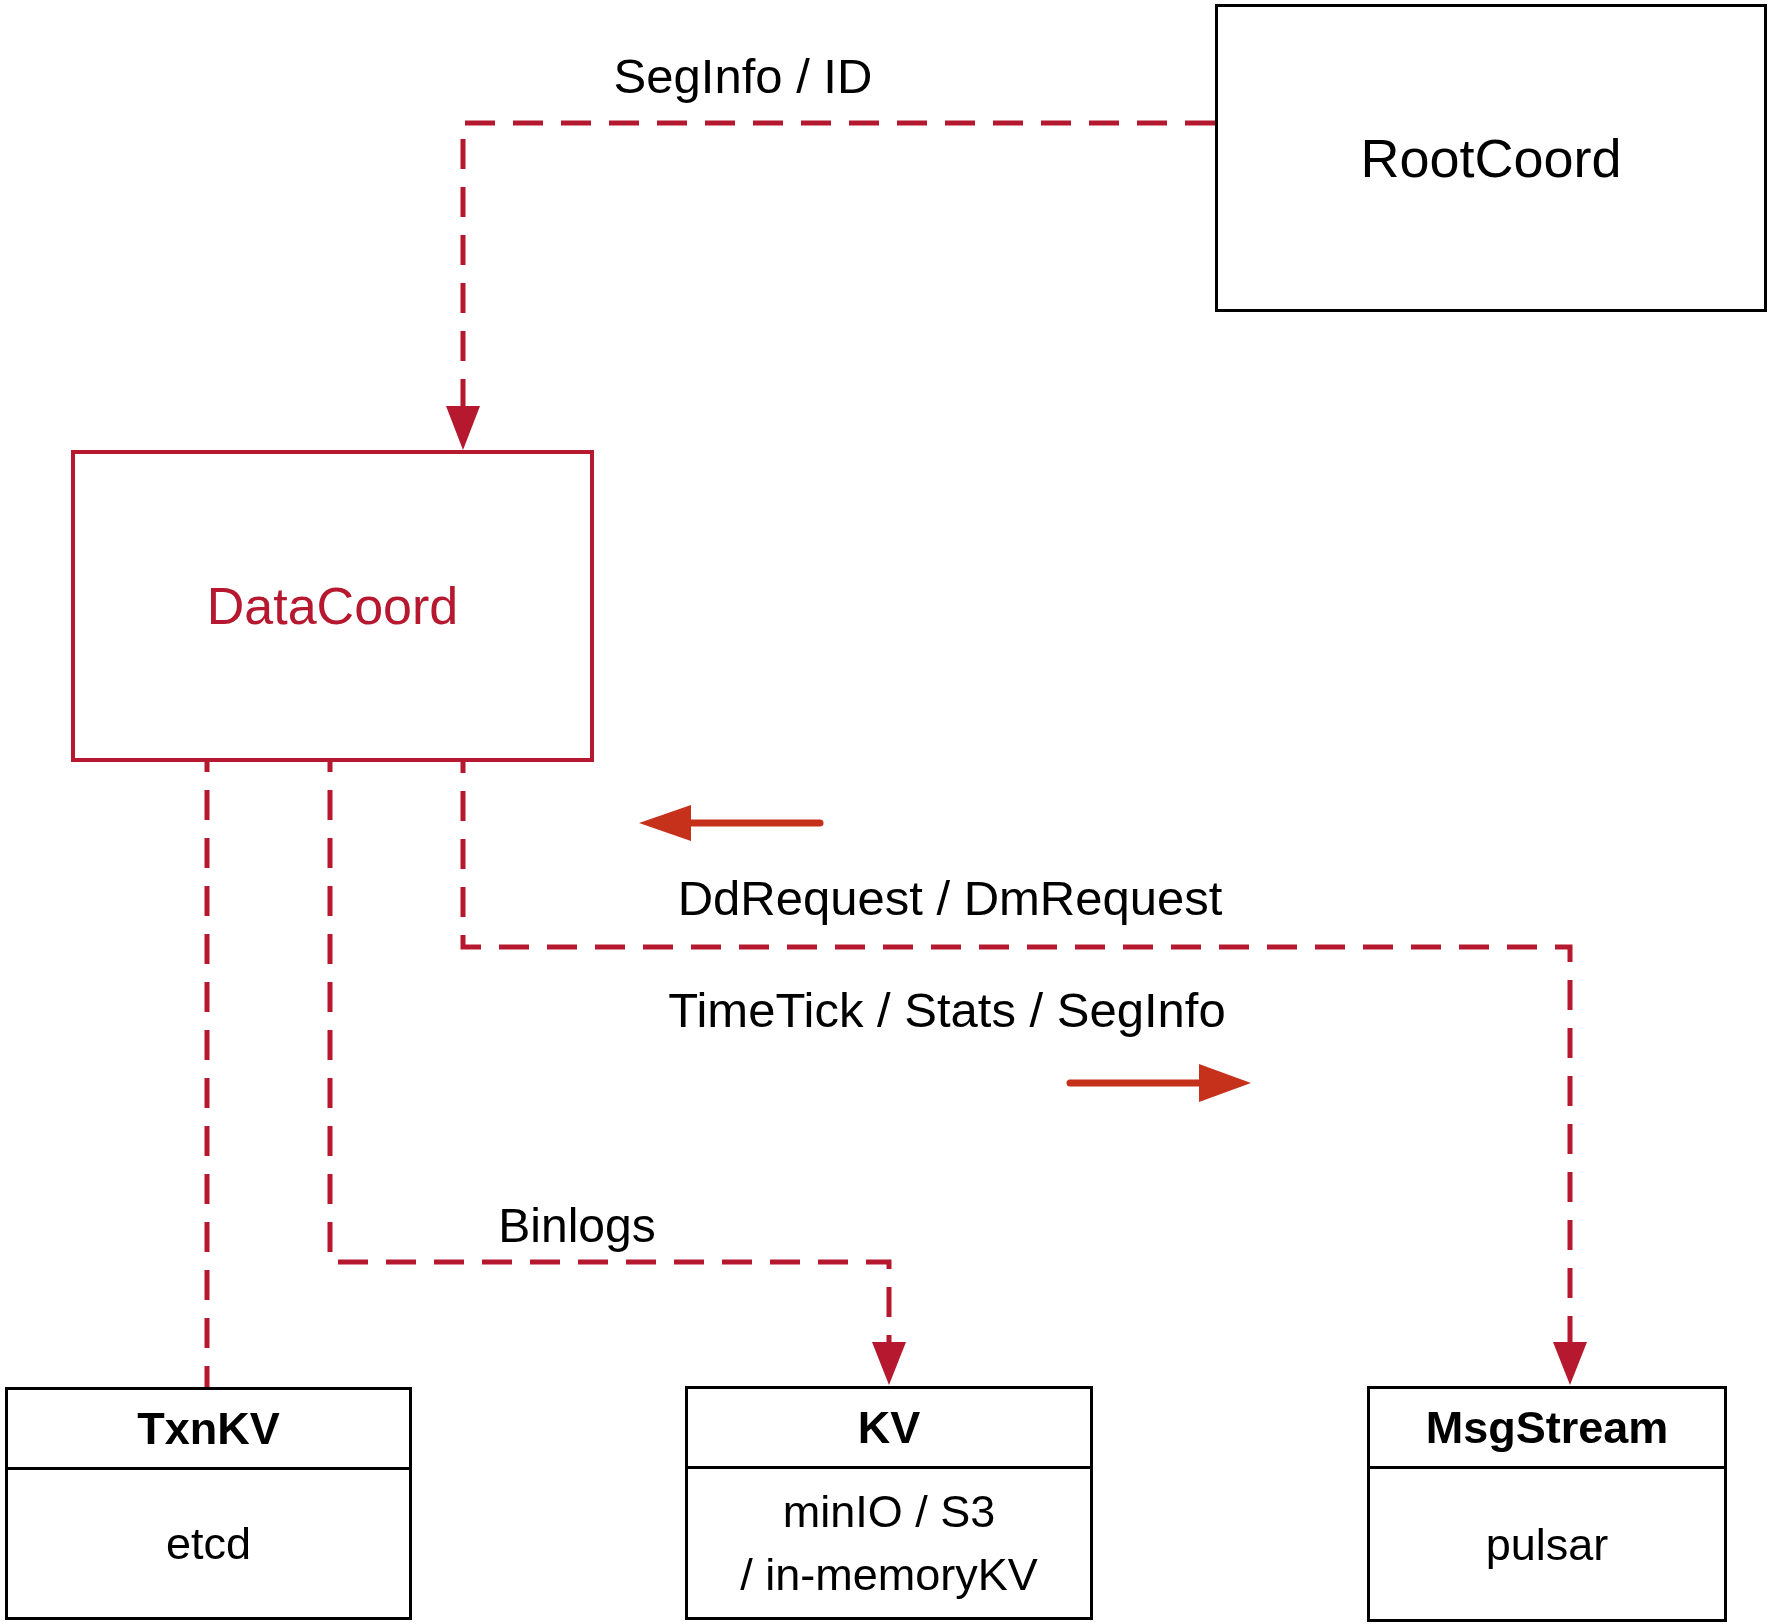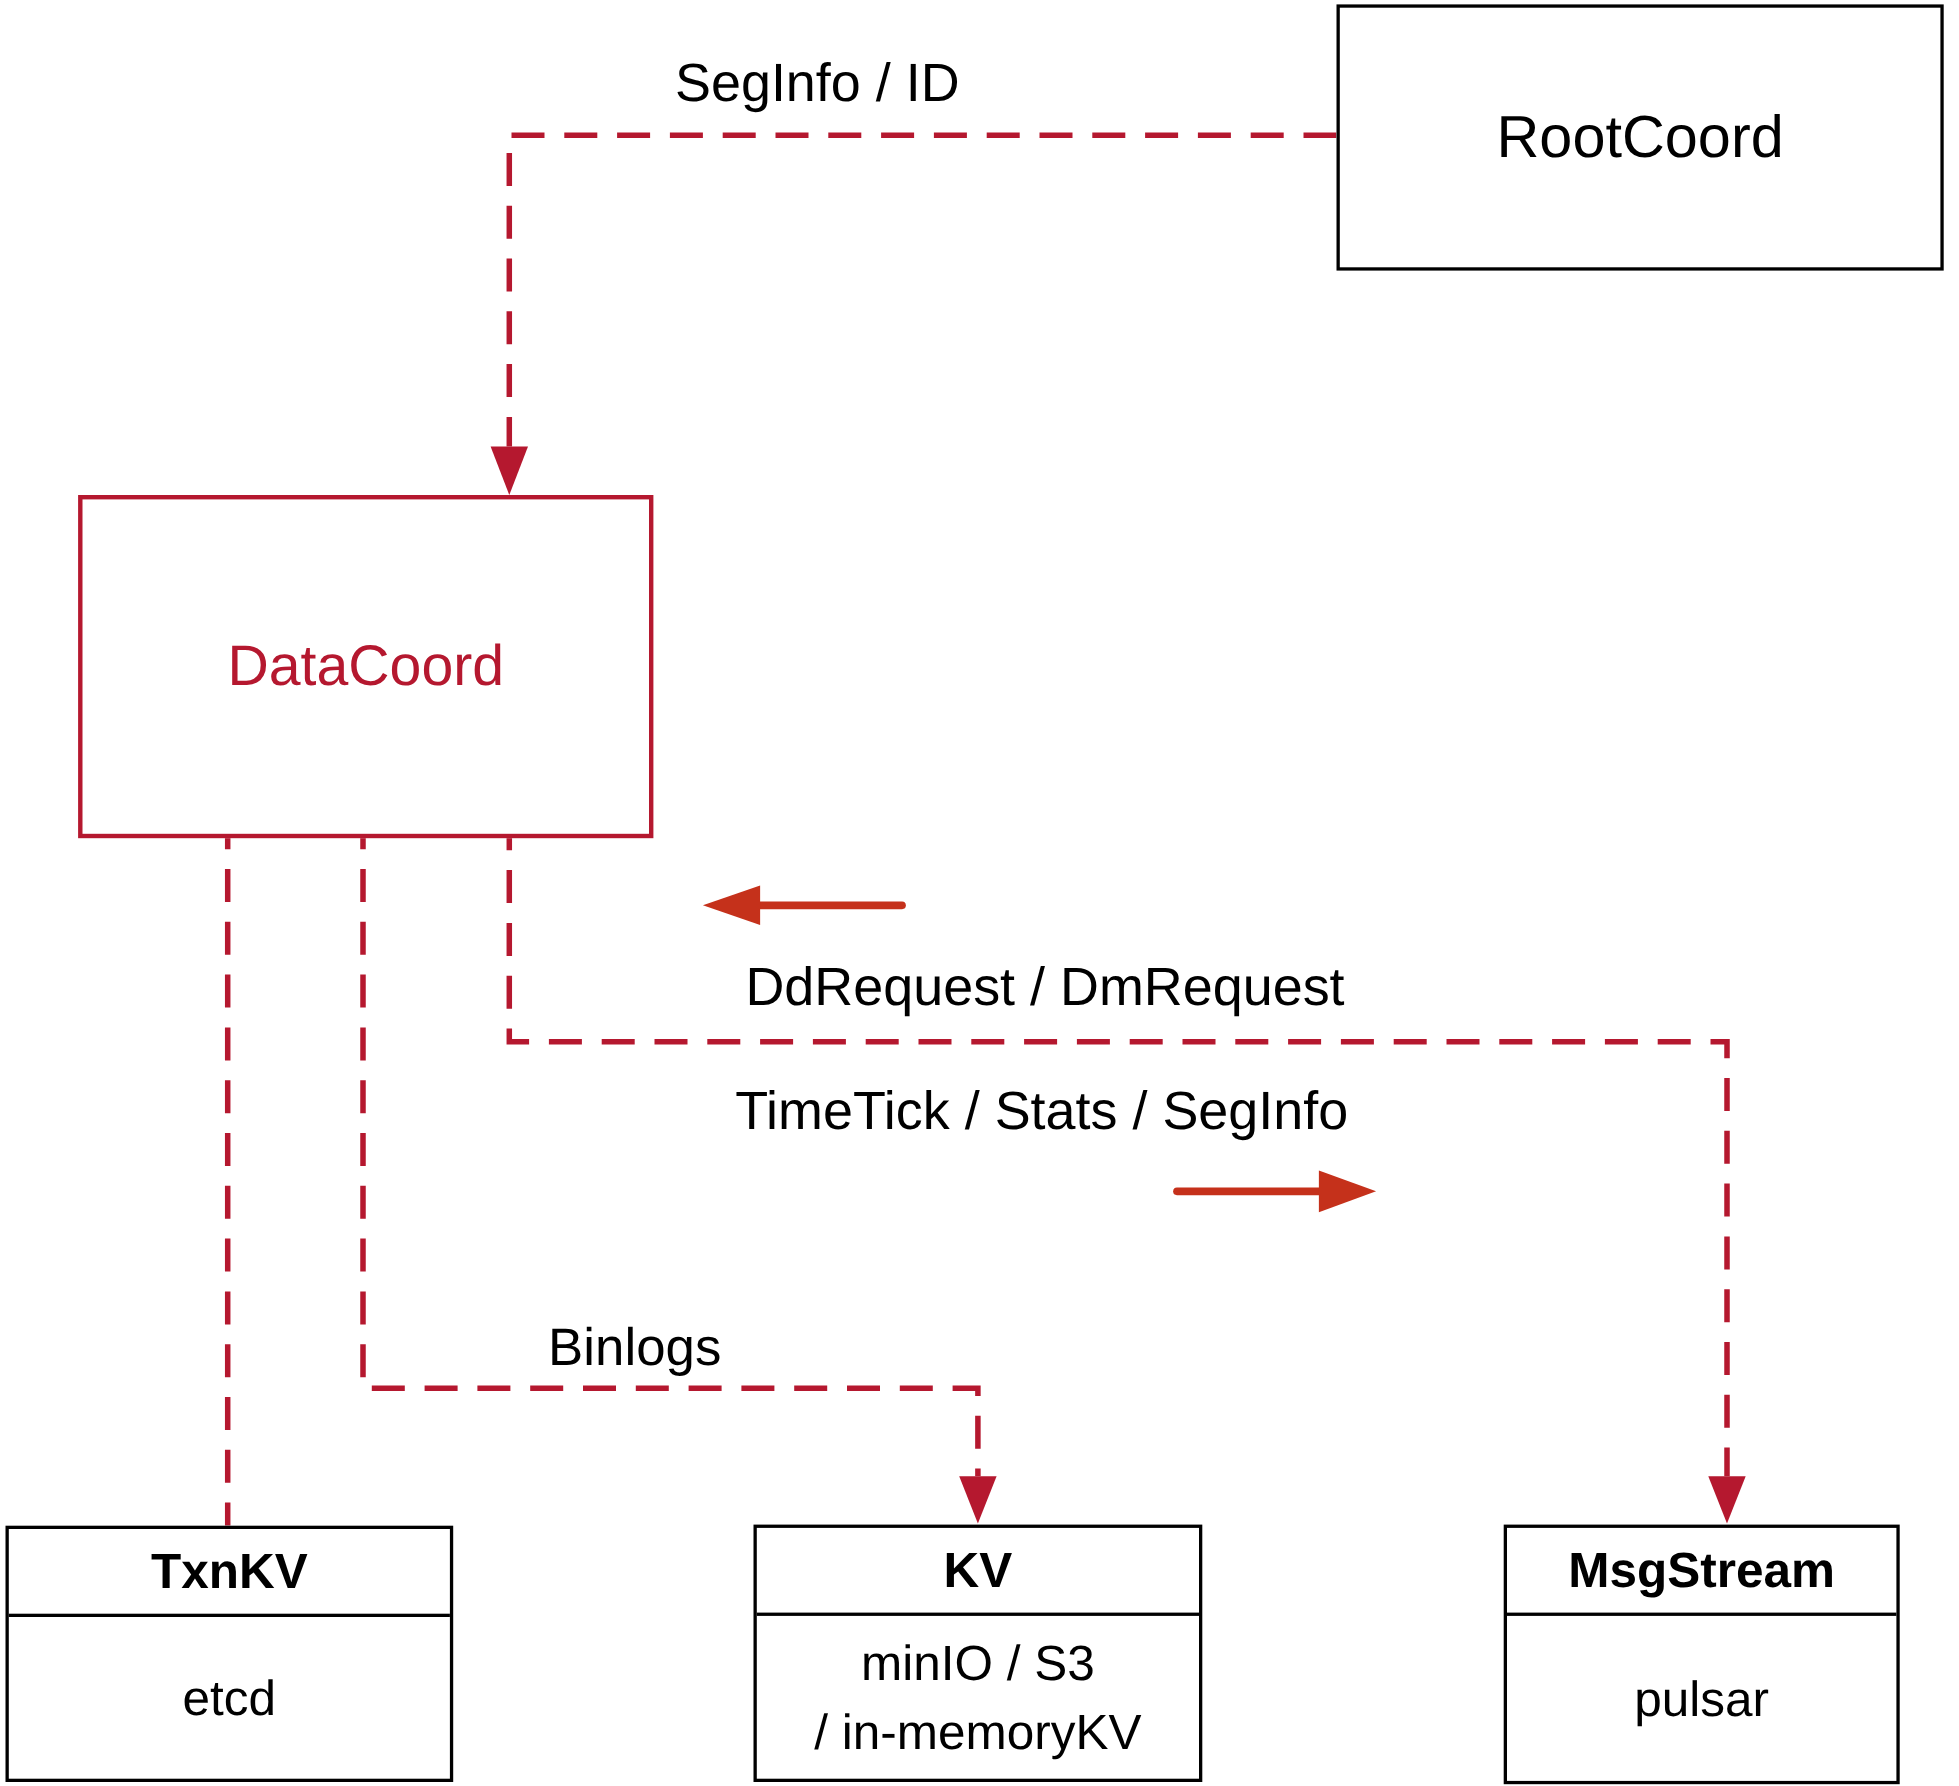--- a/index.html
+++ b/index.html
@@ -40,21 +40,21 @@
   .solid-head { fill: var(--arrow-red); stroke: none; }
 
   .node {
     position: absolute;
     background: var(--background);
     display: flex;
     align-items: center;
     justify-content: center;
   }
   .node-rootcoord {
-    left: 1215px; top: 4px; width: 552px; height: 242px;
+    left: 1215px; top: 4px; width: 552px; height: 308px;
     border: 3px solid var(--node-border-black);
     font-size: 54px; color: var(--text-black);
   }
   .node-datacoord {
     left: 71px; top: 450px; width: 523px; height: 312px;
     border: 4px solid var(--connector-crimson);
     font-size: 52px; color: var(--connector-crimson);
   }
   .table-node {
     position: absolute;

